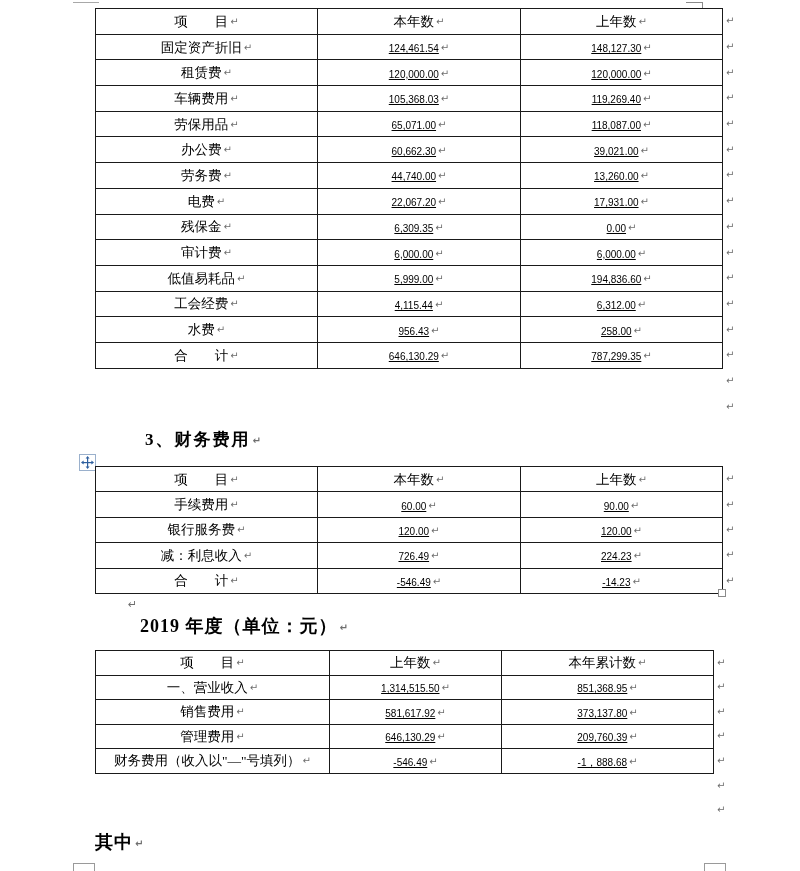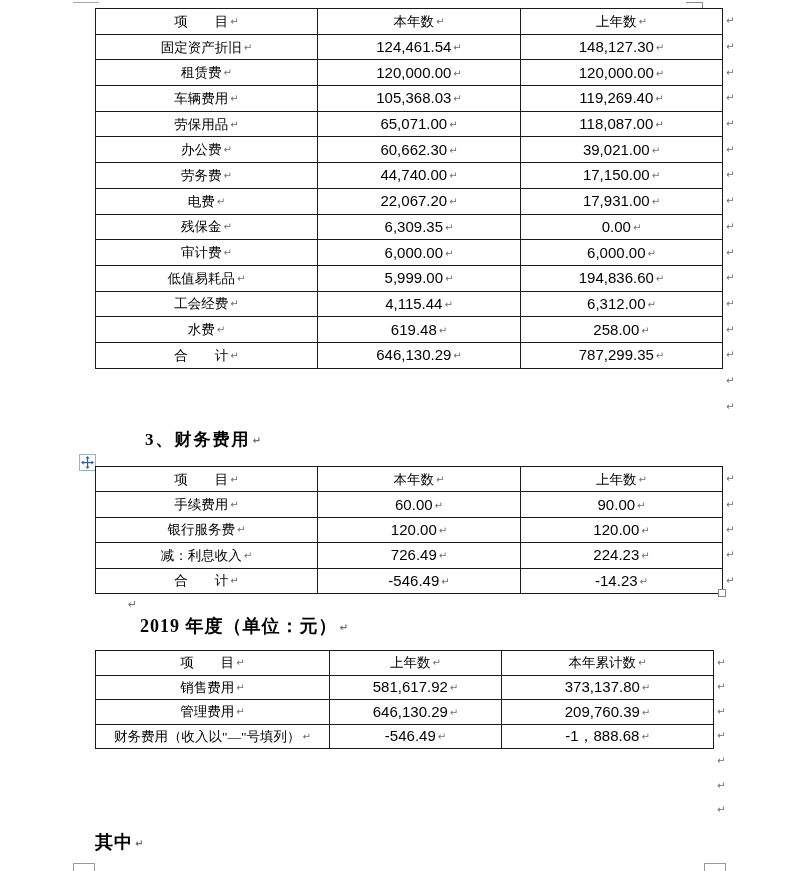--- a/index.html
+++ b/index.html
@@ -5,21 +5,21 @@
   html,body{margin:0;padding:0;background:#fff;}
   .page{position:relative;width:768px;height:871px;background:#ffffff;overflow:hidden;
         font-family:"Liberation Serif",serif;color:#000;}
   
   .tblwrap{position:absolute;}
   table{border-collapse:collapse;table-layout:fixed;}
   th,td{border:1px solid #1a1a1a;text-align:center;vertical-align:middle;
         padding:0;font-weight:normal;white-space:nowrap;overflow:hidden;}
   .t1 tr{height:25.7px;} .t2 tr{height:25.4px;} .t3 tr{height:24.55px;}
   .cjk{font-size:13.5px;font-family:"Liberation Serif",serif;}
-  .num{font-size:15px;font-family:"Liberation Sans",sans-serif;}
+  .num{font-size:10px;font-family:"Liberation Sans",sans-serif;text-decoration:underline;}
   .pilcrow{font-size:10px;color:#6e6e6e;font-family:"DejaVu Sans",sans-serif;
            margin-left:2px;vertical-align:1px;}
   
   .row-marks{position:absolute;display:flex;flex-direction:column;}
   .row-marks span{display:flex;align-items:center;font-size:10px;color:#6e6e6e;
                   font-family:"DejaVu Sans",sans-serif;}
   
   .heading{position:absolute;white-space:nowrap;font-weight:bold;}
   .h-fin{left:145px;top:428px;font-size:17px;letter-spacing:2px;}
   .h-2019{left:140px;top:614px;font-size:18px;letter-spacing:1px;}
@@ -85,21 +85,21 @@
             <td><span class="num">118,087.00</span><span class="pilcrow">↵</span></td>
           </tr>
           <tr>
             <td><span class="cjk">办公费</span><span class="pilcrow">↵</span></td>
             <td><span class="num">60,662.30</span><span class="pilcrow">↵</span></td>
             <td><span class="num">39,021.00</span><span class="pilcrow">↵</span></td>
           </tr>
           <tr>
             <td><span class="cjk">劳务费</span><span class="pilcrow">↵</span></td>
             <td><span class="num">44,740.00</span><span class="pilcrow">↵</span></td>
-            <td><span class="num">17,150.00</span><span class="pilcrow">↵</span></td>
+            <td><span class="num">13,260.00</span><span class="pilcrow">↵</span></td>
           </tr>
           <tr>
             <td><span class="cjk">电费</span><span class="pilcrow">↵</span></td>
             <td><span class="num">22,067.20</span><span class="pilcrow">↵</span></td>
             <td><span class="num">17,931.00</span><span class="pilcrow">↵</span></td>
           </tr>
           <tr>
             <td><span class="cjk">残保金</span><span class="pilcrow">↵</span></td>
             <td><span class="num">6,309.35</span><span class="pilcrow">↵</span></td>
             <td><span class="num">0.00</span><span class="pilcrow">↵</span></td>
@@ -114,21 +114,21 @@
             <td><span class="num">5,999.00</span><span class="pilcrow">↵</span></td>
             <td><span class="num">194,836.60</span><span class="pilcrow">↵</span></td>
           </tr>
           <tr>
             <td><span class="cjk">工会经费</span><span class="pilcrow">↵</span></td>
             <td><span class="num">4,115.44</span><span class="pilcrow">↵</span></td>
             <td><span class="num">6,312.00</span><span class="pilcrow">↵</span></td>
           </tr>
           <tr>
             <td><span class="cjk">水费</span><span class="pilcrow">↵</span></td>
-            <td><span class="num">619.48</span><span class="pilcrow">↵</span></td>
+            <td><span class="num">956.43</span><span class="pilcrow">↵</span></td>
             <td><span class="num">258.00</span><span class="pilcrow">↵</span></td>
           </tr>
           <tr>
             <td><span class="cjk">合　　计</span><span class="pilcrow">↵</span></td>
             <td><span class="num">646,130.29</span><span class="pilcrow">↵</span></td>
             <td><span class="num">787,299.35</span><span class="pilcrow">↵</span></td>
           </tr>
         </tbody>
       </table>
   </div>
@@ -229,20 +229,25 @@
         </colgroup>
         <thead>
           <tr>
             <th><span class="cjk">项　　目</span><span class="pilcrow">↵</span></th>
             <th><span class="cjk">上年数</span><span class="pilcrow">↵</span></th>
             <th><span class="cjk">本年累计数</span><span class="pilcrow">↵</span></th>
           </tr>
         </thead>
         <tbody>
           <tr>
+            <td><span class="cjk">一、营业收入</span><span class="pilcrow">↵</span></td>
+            <td><span class="num">1,314,515.50</span><span class="pilcrow">↵</span></td>
+            <td><span class="num">851,368.95</span><span class="pilcrow">↵</span></td>
+          </tr>
+          <tr>
             <td><span class="cjk">销售费用</span><span class="pilcrow">↵</span></td>
             <td><span class="num">581,617.92</span><span class="pilcrow">↵</span></td>
             <td><span class="num">373,137.80</span><span class="pilcrow">↵</span></td>
           </tr>
           <tr>
             <td><span class="cjk">管理费用</span><span class="pilcrow">↵</span></td>
             <td><span class="num">646,130.29</span><span class="pilcrow">↵</span></td>
             <td><span class="num">209,760.39</span><span class="pilcrow">↵</span></td>
           </tr>
           <tr>

